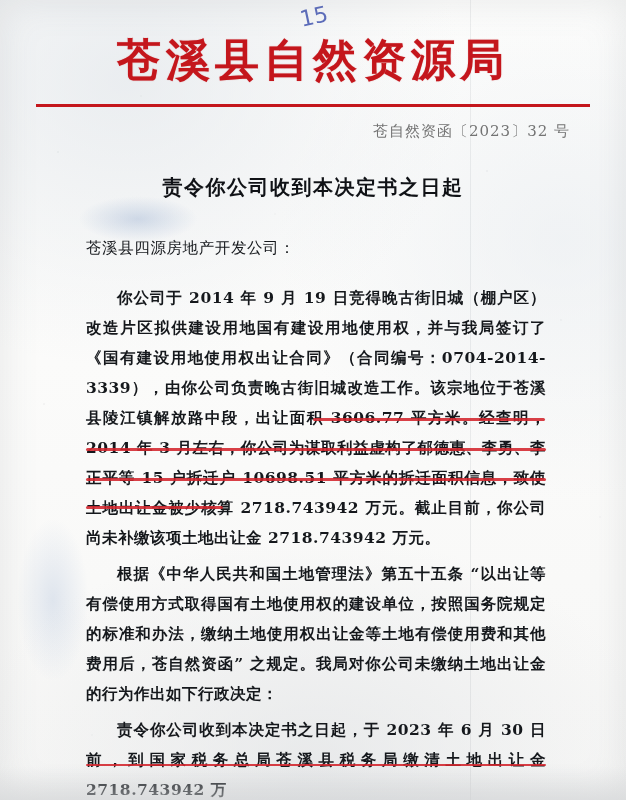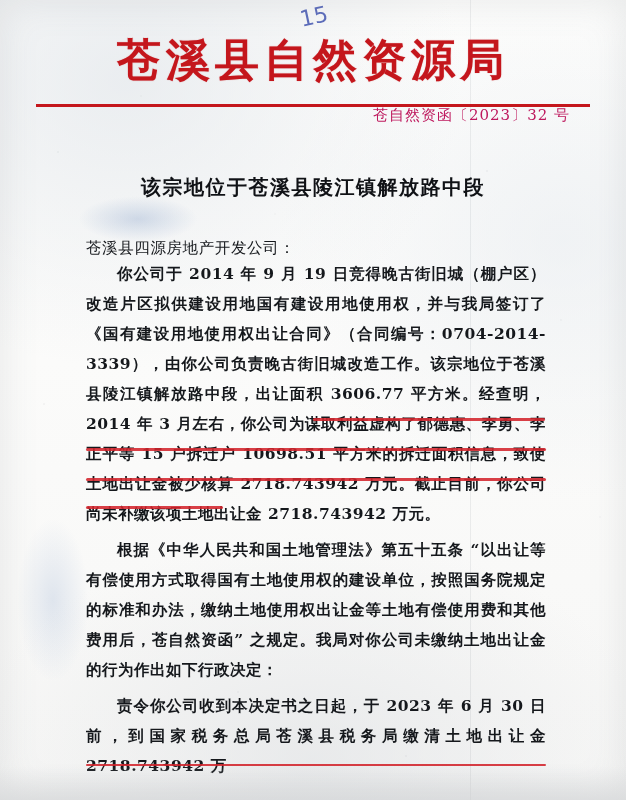--- a/index.html
+++ b/index.html
@@ -61,24 +61,24 @@
     position: absolute;
     top: 104px;
     left: 36px;
     width: 554px;
     height: 3px;
     background: #c4161c;
   }
 
   .doc-number {
     position: absolute;
-    top: 106px;
+    top: 122px;
     right: 56px;
     font-size: 15px;
-    color: #be185d;
+    color: #737373;
     letter-spacing: 1px;
   }
 
   .doc-title {
     position: absolute;
     top: 174px;
     left: 0;
     width: 100%;
     text-align: center;
     font-size: 20px;
@@ -91,21 +91,21 @@
   .body-block {
     position: absolute;
     top: 238px;
     left: 86px;
     width: 460px;
     color: #15181c;
   }
   .addressee {
     font-size: 15.5px;
     letter-spacing: 0.6px;
-    margin-bottom: 0;
+    margin-bottom: 24px;
   }
   p.para {
     margin: 0 0 6px 0;
     font-size: 15.5px;
     line-height: 30px;
     letter-spacing: 0.5px;
     text-align: justify;
     text-justify: inter-ideograph;
     font-weight: bold;
   }
@@ -197,21 +197,21 @@
   <div class="fold-line"></div>
 
   <div class="scribble">15</div>
 
   <div class="masthead">
     <div class="masthead-title">苍溪县自然资源局</div>
   </div>
   <div class="red-rule"></div>
 
   <div class="doc-number">苍自然资函〔2023〕32 号</div>
-  <div class="doc-title">该宗地位于苍溪县陵江镇解放路中段</div>
+  <div class="doc-title">责令你公司收到本决定书之日起</div>
 
   <div class="body-block">
     <div class="addressee">苍溪县四源房地产开发公司：</div>
     <p class="para indent">你公司于 2014 年 9 月 19 日竞得晚古街旧城（棚户区）改造片区拟供建设用地国有建设用地使用权，并与我局签订了《国有建设用地使用权出让合同》（合同编号：0704-2014-3339），由你公司负责晚古街旧城改造工作。该宗地位于苍溪县陵江镇解放路中段，出让面积 3606.77 平方米。经查明，2014 年 3 月左右，你公司为谋取利益虚构了郁德惠、李勇、李正平等 15 户拆迁户 10698.51 平方米的拆迁面积信息，致使土地出让金被少核算 2718.743942 万元。截止目前，你公司尚未补缴该项土地出让金 2718.743942 万元。</p>
     <p class="para indent">根据《中华人民共和国土地管理法》第五十五条 “以出让等有偿使用方式取得国有土地使用权的建设单位，按照国务院规定的标准和办法，缴纳土地使用权出让金等土地有偿使用费和其他费用后，苍自然资函” 之规定。我局对你公司未缴纳土地出让金的行为作出如下行政决定：</p>
     <p class="para indent">责令你公司收到本决定书之日起，于 2023 年 6 月 30 日前，到国家税务总局苍溪县税务局缴清土地出让金 2718.743942 万</p>
   </div>
 
   <div class="ink thick" style="top:418px; left:313px; width:232px;"></div>
   <div class="ink thick" style="top:448px; left:86px; width:460px;"></div>

